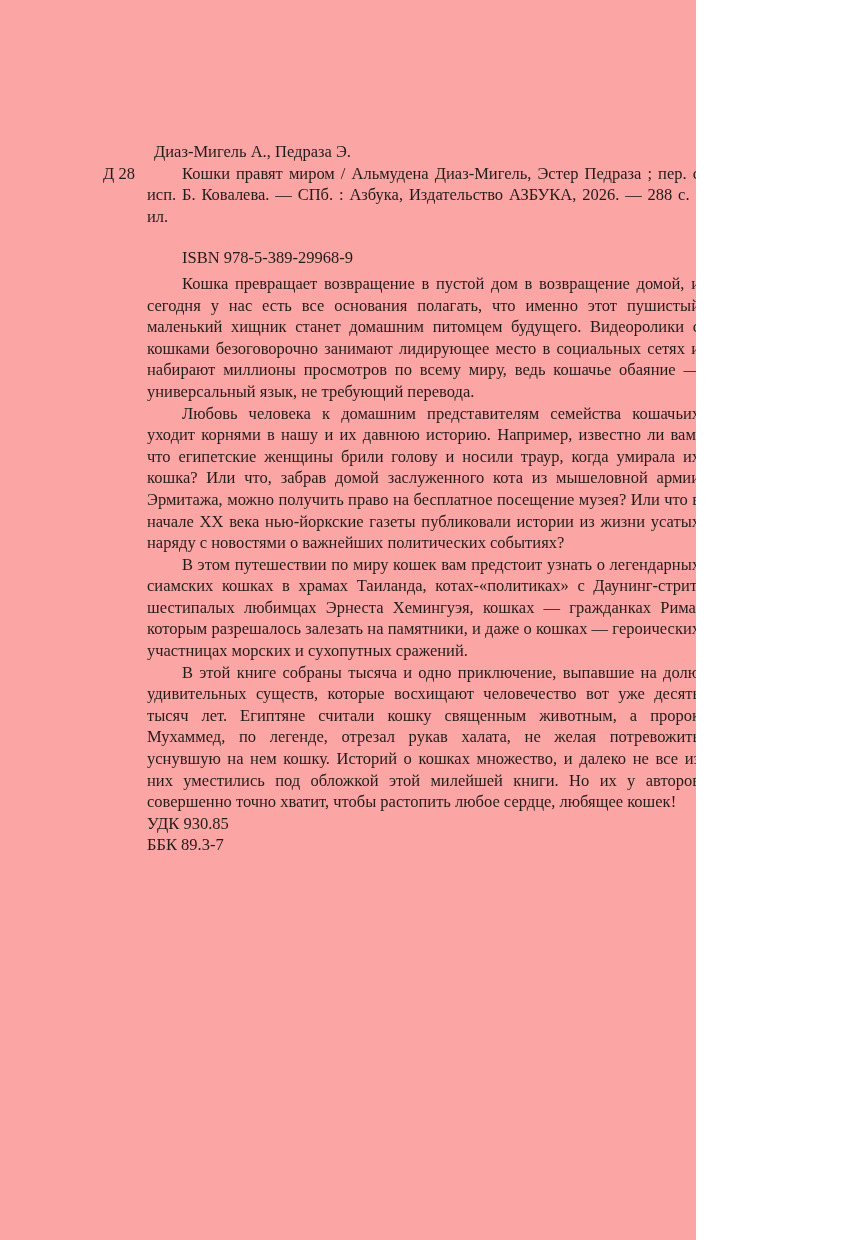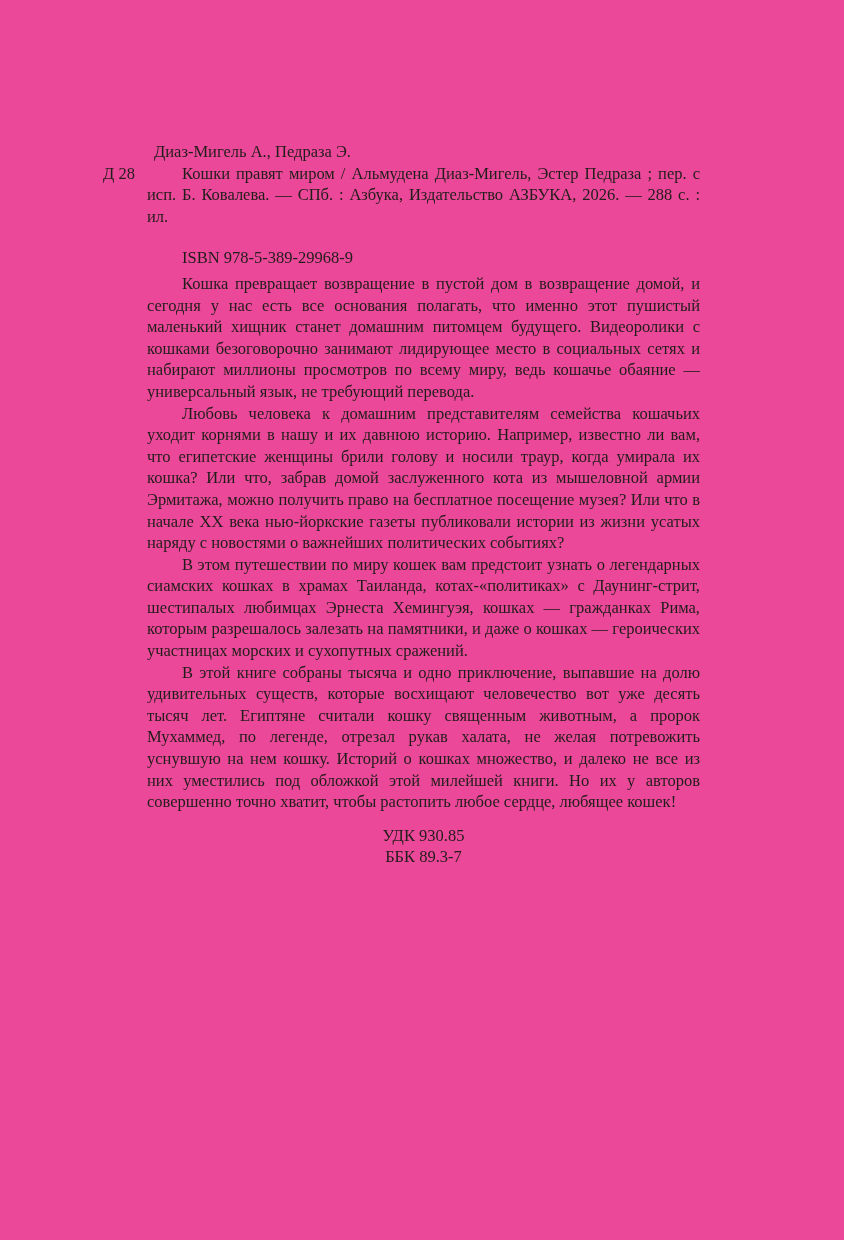--- a/index.html
+++ b/index.html
@@ -7,23 +7,23 @@
     padding: 0;
     background: #ffffff;
   }
   body {
     width: 844px;
     height: 1240px;
     font-family: "Liberation Serif", "DejaVu Serif", serif;
   }
   .page {
     position: relative;
-    width: 844px;
+    width: 696px;
     height: 1240px;
-    background: #ec4899;
+    background: #fca5a5;
     overflow: hidden;
   }
   .textblock {
     position: absolute;
     left: 147px;
     top: 141px;
     width: 553px;
     font-size: 16.5px;
     line-height: 21.6px;
     color: #211d1a;
@@ -52,22 +52,22 @@
     margin: 20px 0 4px 0;
     text-indent: 35px;
     text-align: left;
   }
   .annotation p {
     margin: 0;
     text-indent: 35px;
     text-align: justify;
   }
   .codes {
-    margin-top: 12px;
-    text-align: center;
+    margin-top: 0;
+    text-align: left;
   }
   .codes div {
     white-space: nowrap;
   }
 </style>
 </head>
 <body>
 
 <div class="page">
   <div class="textblock">

